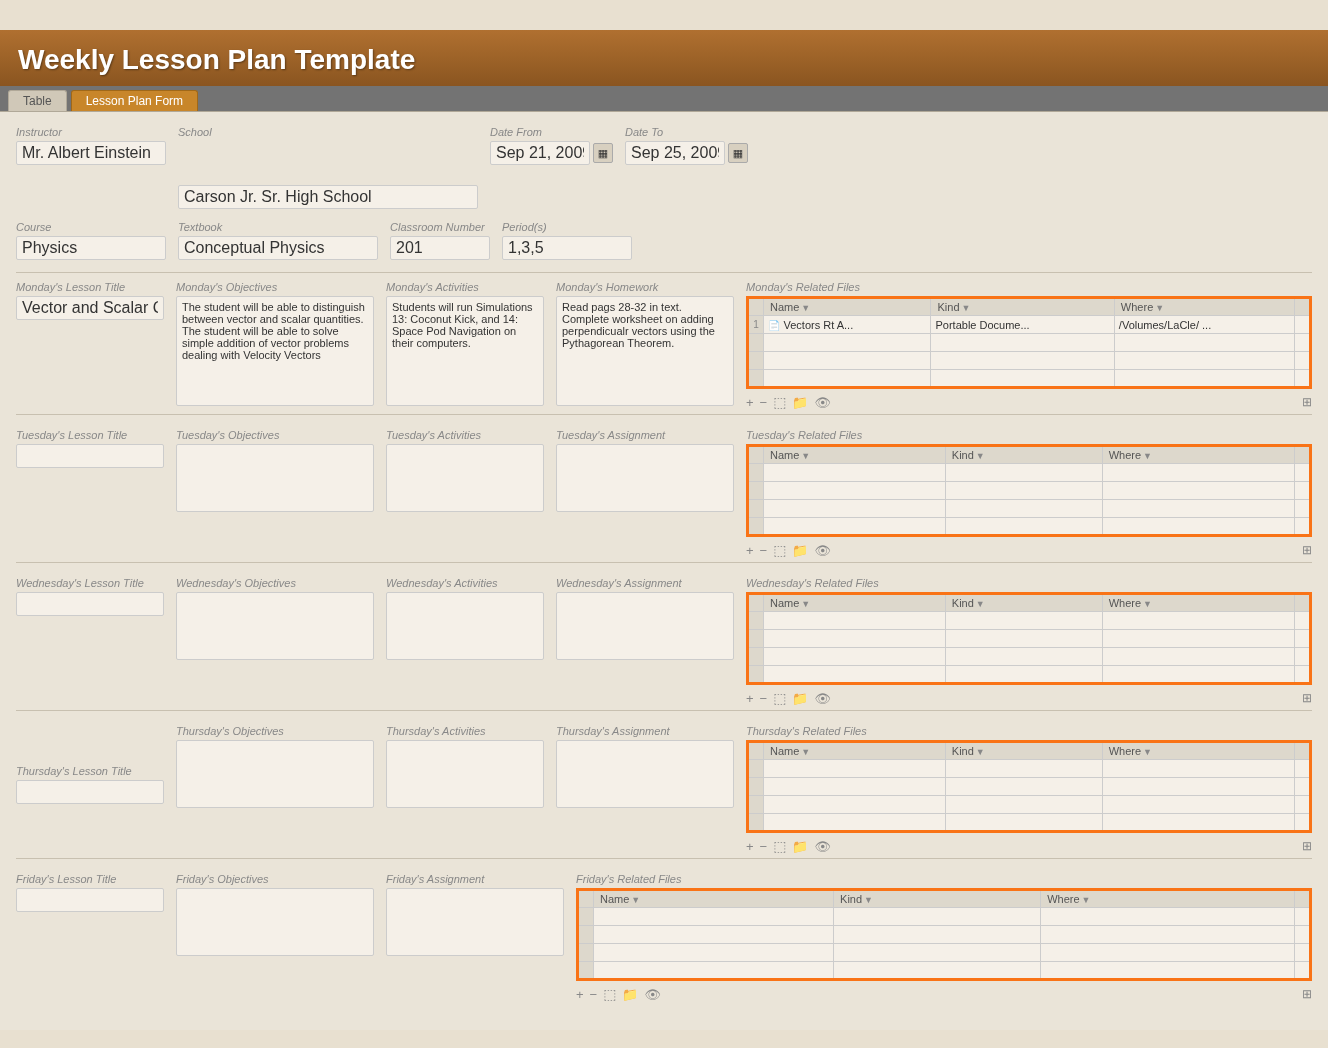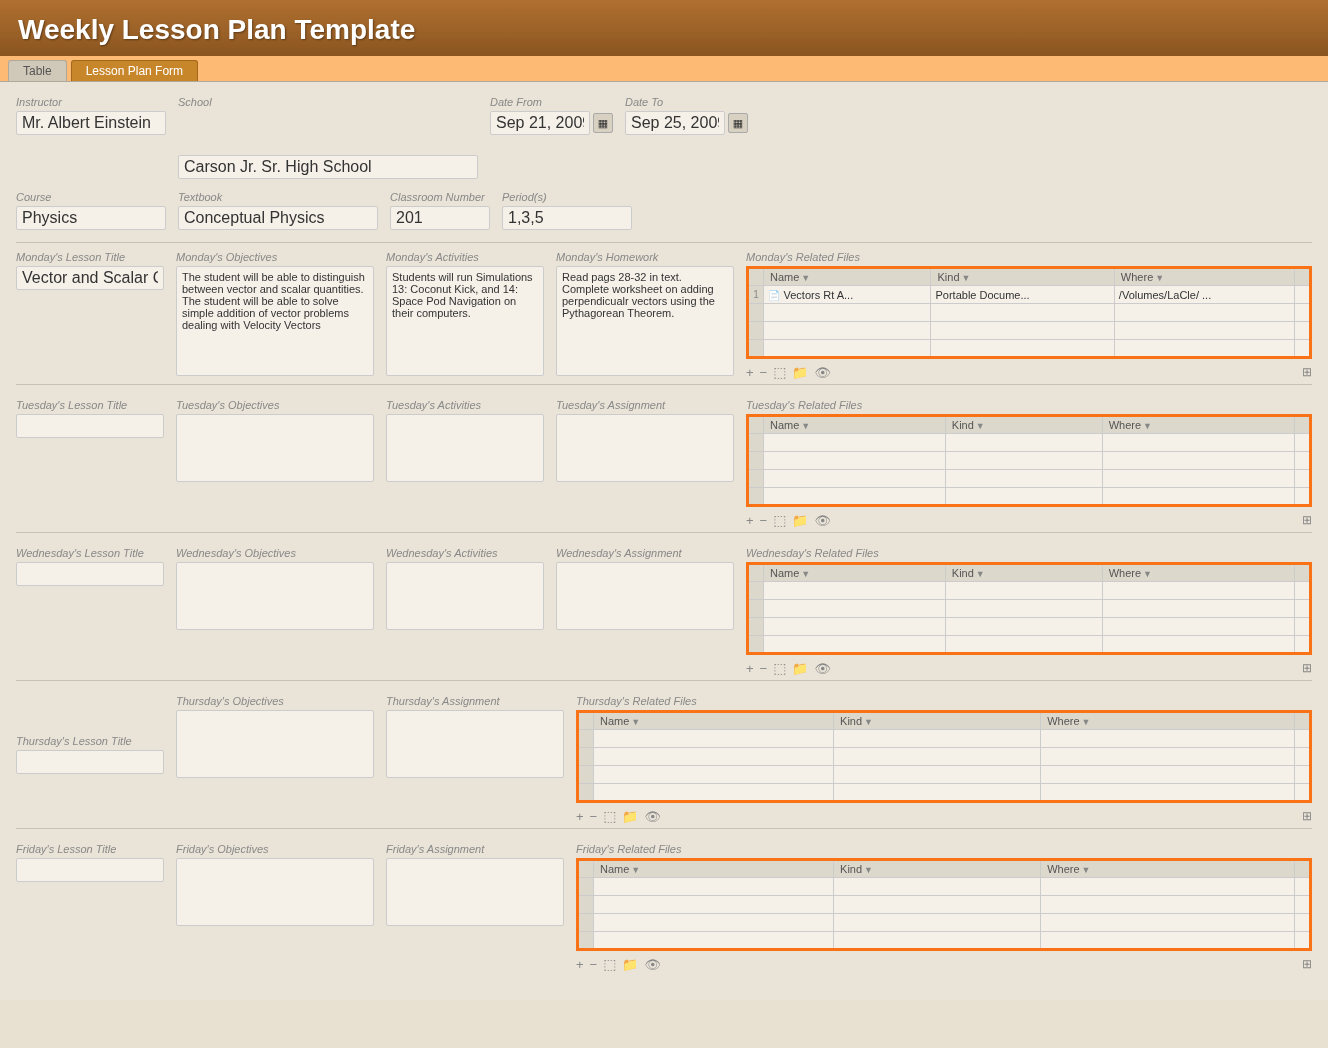--- a/index.html
+++ b/index.html
@@ -1,30 +1,31 @@
 <!DOCTYPE html>
 <html><head>
   <meta charset="utf-8">
   <style>
     * { box-sizing: border-box; margin: 0; padding: 0; }
     body { font-family: Arial, Helvetica, sans-serif; background: #e8e0d0; font-size: 12px; color: #333; }
 
     #header {
       background: linear-gradient(to bottom, #b07030, #8a5520);
       padding: 14px 18px 10px 18px;
+      margin-top: 30px;
     }
     #header h1 {
       color: white;
       font-size: 28px;
       font-weight: bold;
       text-shadow: 1px 1px 2px rgba(0,0,0,0.4);
     }
 
     #tabs {
-      background: #fdba74;
+      background: #737373;
       padding: 4px 8px 0 8px;
       display: flex;
       gap: 4px;
       border-bottom: 1px solid #b0a898;
     }
     .tab {
       padding: 3px 14px;
       font-size: 12px;
       border: 1px solid #b0a898;
       border-bottom: none;
@@ -497,20 +498,24 @@
       <div class="day-col" style="width:150px;margin-top:40px;">
         <span class="day-col-label">Thursday's Lesson Title</span>
         <input type="text" value="" style="width: 148px;">
       </div>
 
       <div class="day-col" style="width:200px;">
         <span class="day-col-label">Thursday's Objectives</span>
         <textarea rows="4" style="width: 198px; height: 68px;"></textarea>
       </div>
 
+      <div class="day-col" style="width:160px;">
+        <span class="day-col-label">Thursday's Activities</span>
+        <textarea rows="4" style="width: 158px; height: 68px;"></textarea>
+      </div>
 
       <div class="day-col" style="width:180px;">
         <span class="day-col-label">Thursday's Assignment</span>
         <textarea rows="4" style="width: 178px; height: 68px;"></textarea>
       </div>
 
       <div class="related-files-section">
         <span class="related-files-label">Thursday's Related Files</span>
         <table class="files-table">
           <thead>

